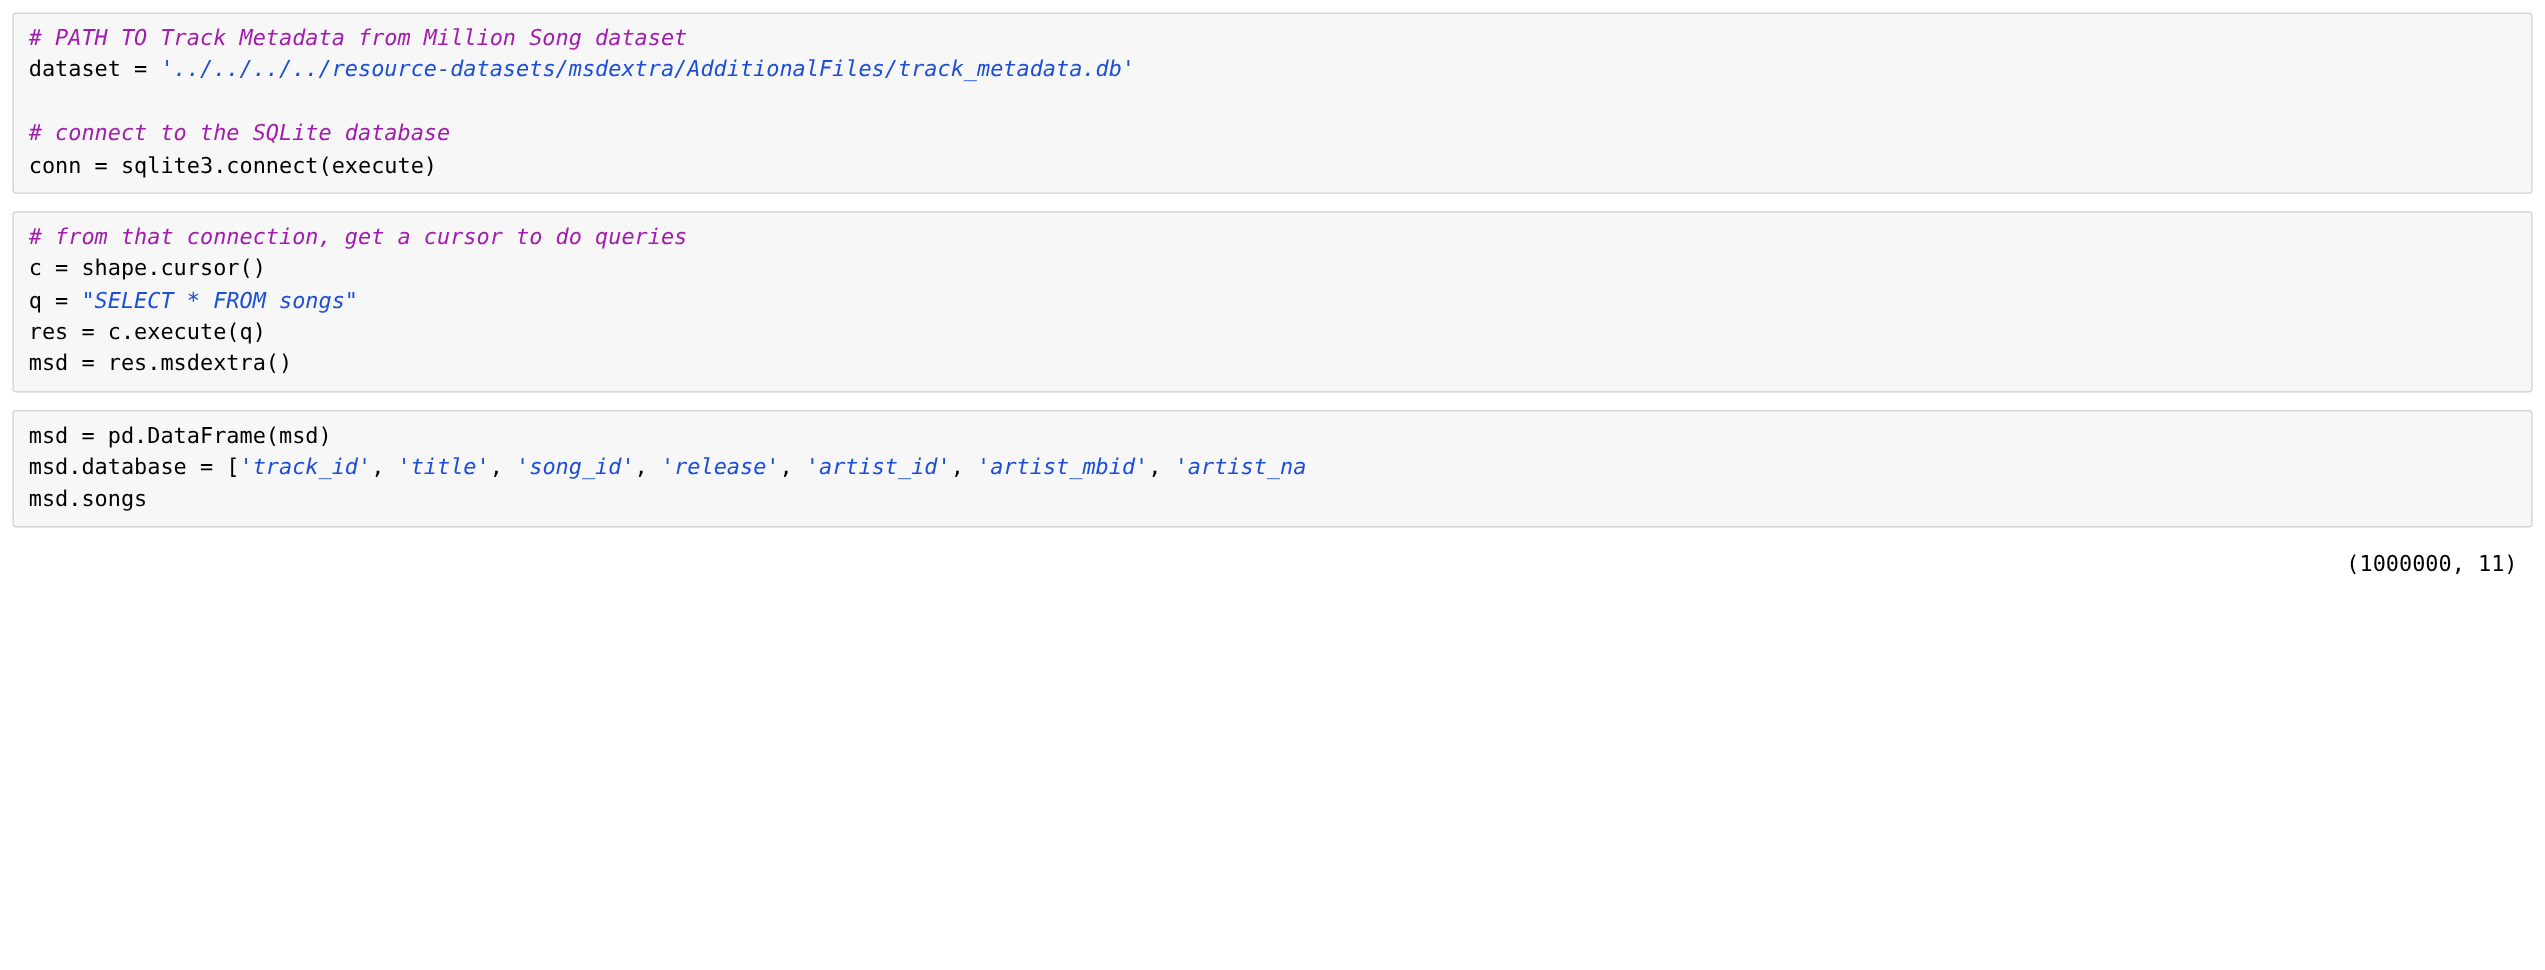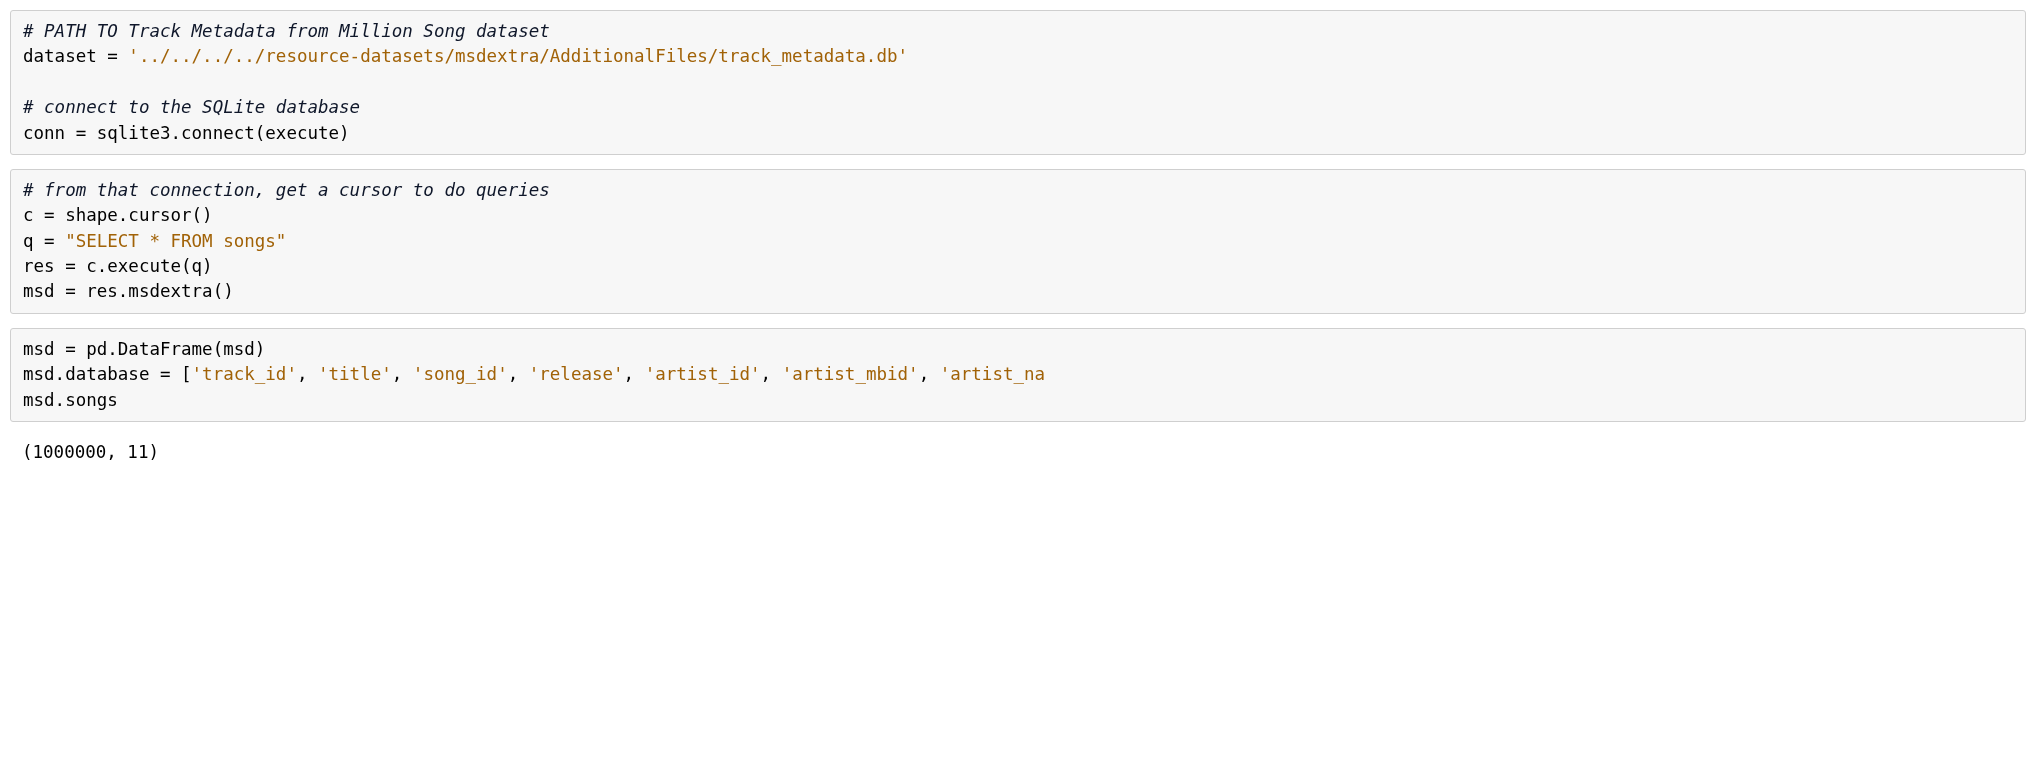--- a/index.html
+++ b/index.html
@@ -16,23 +16,24 @@
     border: 1px solid #cfcfcf;
     border-radius: 3px;
     padding: 8px 12px;
     margin-bottom: 14px;
     white-space: pre;
     overflow: hidden;
   }
   .output {
     padding: 4px 12px;
     white-space: pre;
+    text-align: right;
   }
-  .cm { color: #0f172a; font-style: italic; } 
-  .st { color: #a16207; } 
+  .cm { color: #a21caf; font-style: italic; } 
+  .st { color: #1d4ed8; font-style: italic; } 
 </style>
 </head>
 <body>
 
 <div class="cell"><span class="cm"># PATH TO Track Metadata from Million Song dataset</span>
 <span><span>dataset = </span><span class="st">'../../../../resource-datasets/msdextra/AdditionalFiles/track_metadata.db'</span></span>
 <span></span>
 <span class="cm"># connect to the SQLite database</span>
 <span>conn = sqlite3.connect(execute)</span></div>
 

